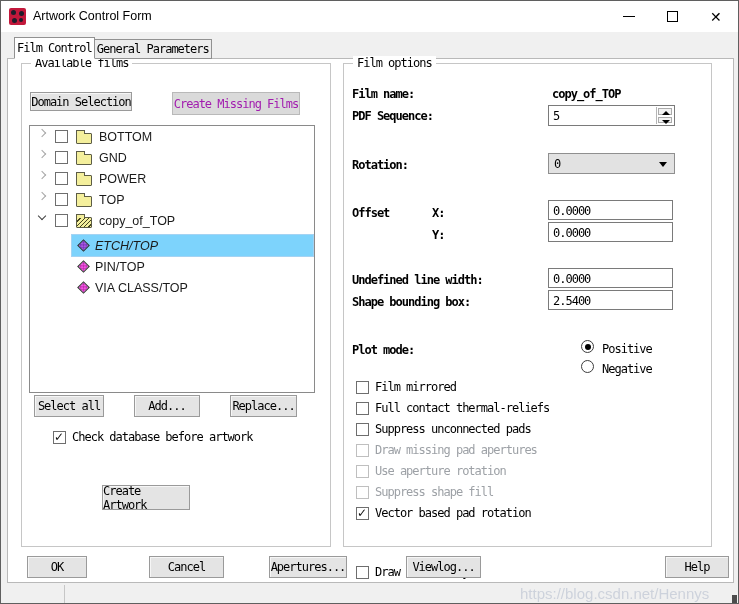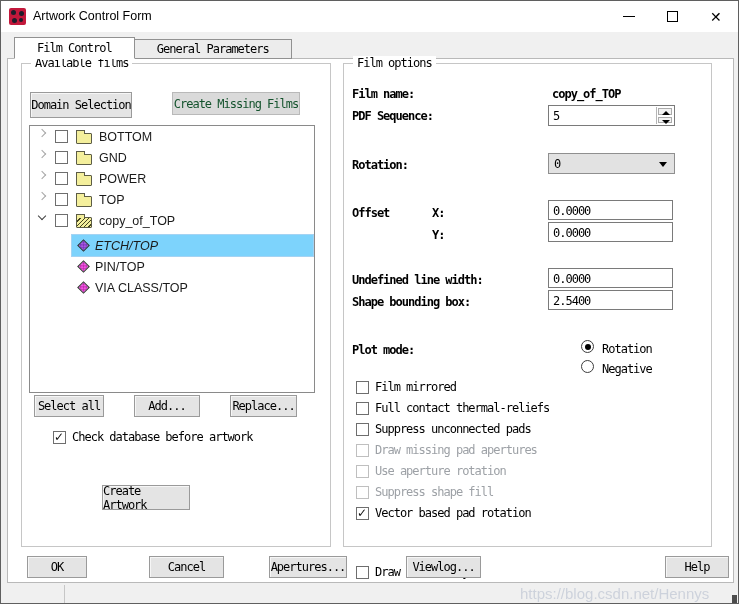--- a/index.html
+++ b/index.html
@@ -26,34 +26,34 @@
 
   
   .mono { font-family:"DejaVu Sans Mono","Liberation Mono",monospace;
           font-size:12px; letter-spacing:-1px; color:#000; }
   .tree-font { font-family:"Liberation Sans","DejaVu Sans",sans-serif; font-size:12.5px; color:#1a1a1a; }
 
   
   .page { position:absolute; left:6px; top:57px; width:727px; height:525px;
           background:#fff; border:1px solid #b9b9b9; }
   .tabstrip { position:absolute; top:37px; left:13px; height:21px; z-index:3; display:flex; }
-  .tab { height:20px; margin-top:1px; padding:0 22px; background:#ececec;
+  .tab { height:20px; margin-top:1px; padding:0 2px; background:#ececec;
          border:1px solid #919191; border-left:none; display:flex; align-items:center; }
   .tab:first-child { border-left:1px solid #919191; }
   .tab.active { background:#fff; height:22px; margin-top:-1px; border-bottom:1px solid #fff; }
 
   
   .group { position:absolute; border:1px solid #c6c6c6; background:#fff; }
   .group-title { position:absolute; top:-8px; left:9px; background:#fff; padding:0 4px; }
 
   
   .btn { position:absolute; background:#e4e4e4; border:1px solid #9a9a9a;
          box-shadow:inset 1px 1px 0 #f6f6f6; display:flex; align-items:center;
          justify-content:center; cursor:default; }
-  .btn.disabled { background:#dadada; border-color:#b9b9b9; box-shadow:none; color:#14532d; }
+  .btn.disabled { background:#dadada; border-color:#b9b9b9; box-shadow:none; color:#a21caf; }
 
   
   .tree { position:absolute; left:7px; top:61px; width:286px; height:268px;
           background:#fff; border:1px solid #8a8a8a; overflow:hidden; }
   .trow { position:absolute; left:0; right:1px; height:21px; display:flex; align-items:flex-start; }
   .exp { width:8px; height:8px; margin-left:8px; flex:0 0 8px; position:relative; }
   .exp .chev { position:absolute; left:1px; top:0; width:6px; height:6px;
                border-right:1.4px solid #a6a6a6; border-bottom:1.4px solid #a6a6a6;
                transform:rotate(-45deg); }
   .exp.open .chev { border-color:#3f3f3f; transform:rotate(45deg); top:-1px; }
@@ -139,21 +139,21 @@
       <span>Film Control</span>
       </div>
     <div class="tab mono">
       <span>General Parameters</span>
       </div>
   </div>
 
   <div class="group" style="left:20px; top:62px; width:310px; height:484px;padding-left:18px;">
     <span class="group-title mono">Available films</span>
 
-    <div class="btn mono" style="left:8px; top:28px; width:102px; height:26px;">Domain Selection</div>
+    <div class="btn mono" style="left:8px; top:28px; width:102px; height:19px;">Domain Selection</div>
     <div class="btn mono disabled" style="left:150px; top:28px; width:128px; height:23px;">Create Missing Films</div>
 
     <div class="tree">
       <div class="trow" style="top:4px;">
         <span class="exp">
             <span class="chev"></span>
           </span>
         <span class="cb"></span>
         <span class="folder"></span>
         <span class="tlabel tree-font">BOTTOM</span>
@@ -261,21 +261,21 @@
     <div class="field" style="left:204px; top:204px; width:125px; height:20px;">
       <input type="text" value="0.0000" style="">
     </div>
     <span class="lbl mono" style="left:8px; top:231px;">Shape bounding box:</span>
     <div class="field" style="left:204px; top:226px; width:125px; height:20px;">
       <input type="text" value="2.5400" style="">
     </div>
 
     <span class="lbl mono" style="left:8px; top:279px;">Plot mode:</span>
     <span class="radio sel" style="left:237px; top:276px;"></span>
-    <span class="optrow-label mono" style="left:258px; top:278px;">Rotation</span>
+    <span class="optrow-label mono" style="left:258px; top:278px;">Positive</span>
     <span class="radio" style="left:237px; top:296px;"></span>
     <span class="optrow-label mono" style="left:258px; top:298px;">Negative</span>
 
     <div class="chkrow" style="top:315px;">
       <span class="cb"></span>
       <span class="lab mono">Film mirrored</span>
     </div>
     <div class="chkrow" style="top:336px;">
       <span class="cb"></span>
       <span class="lab mono">Full contact thermal-reliefs</span>

